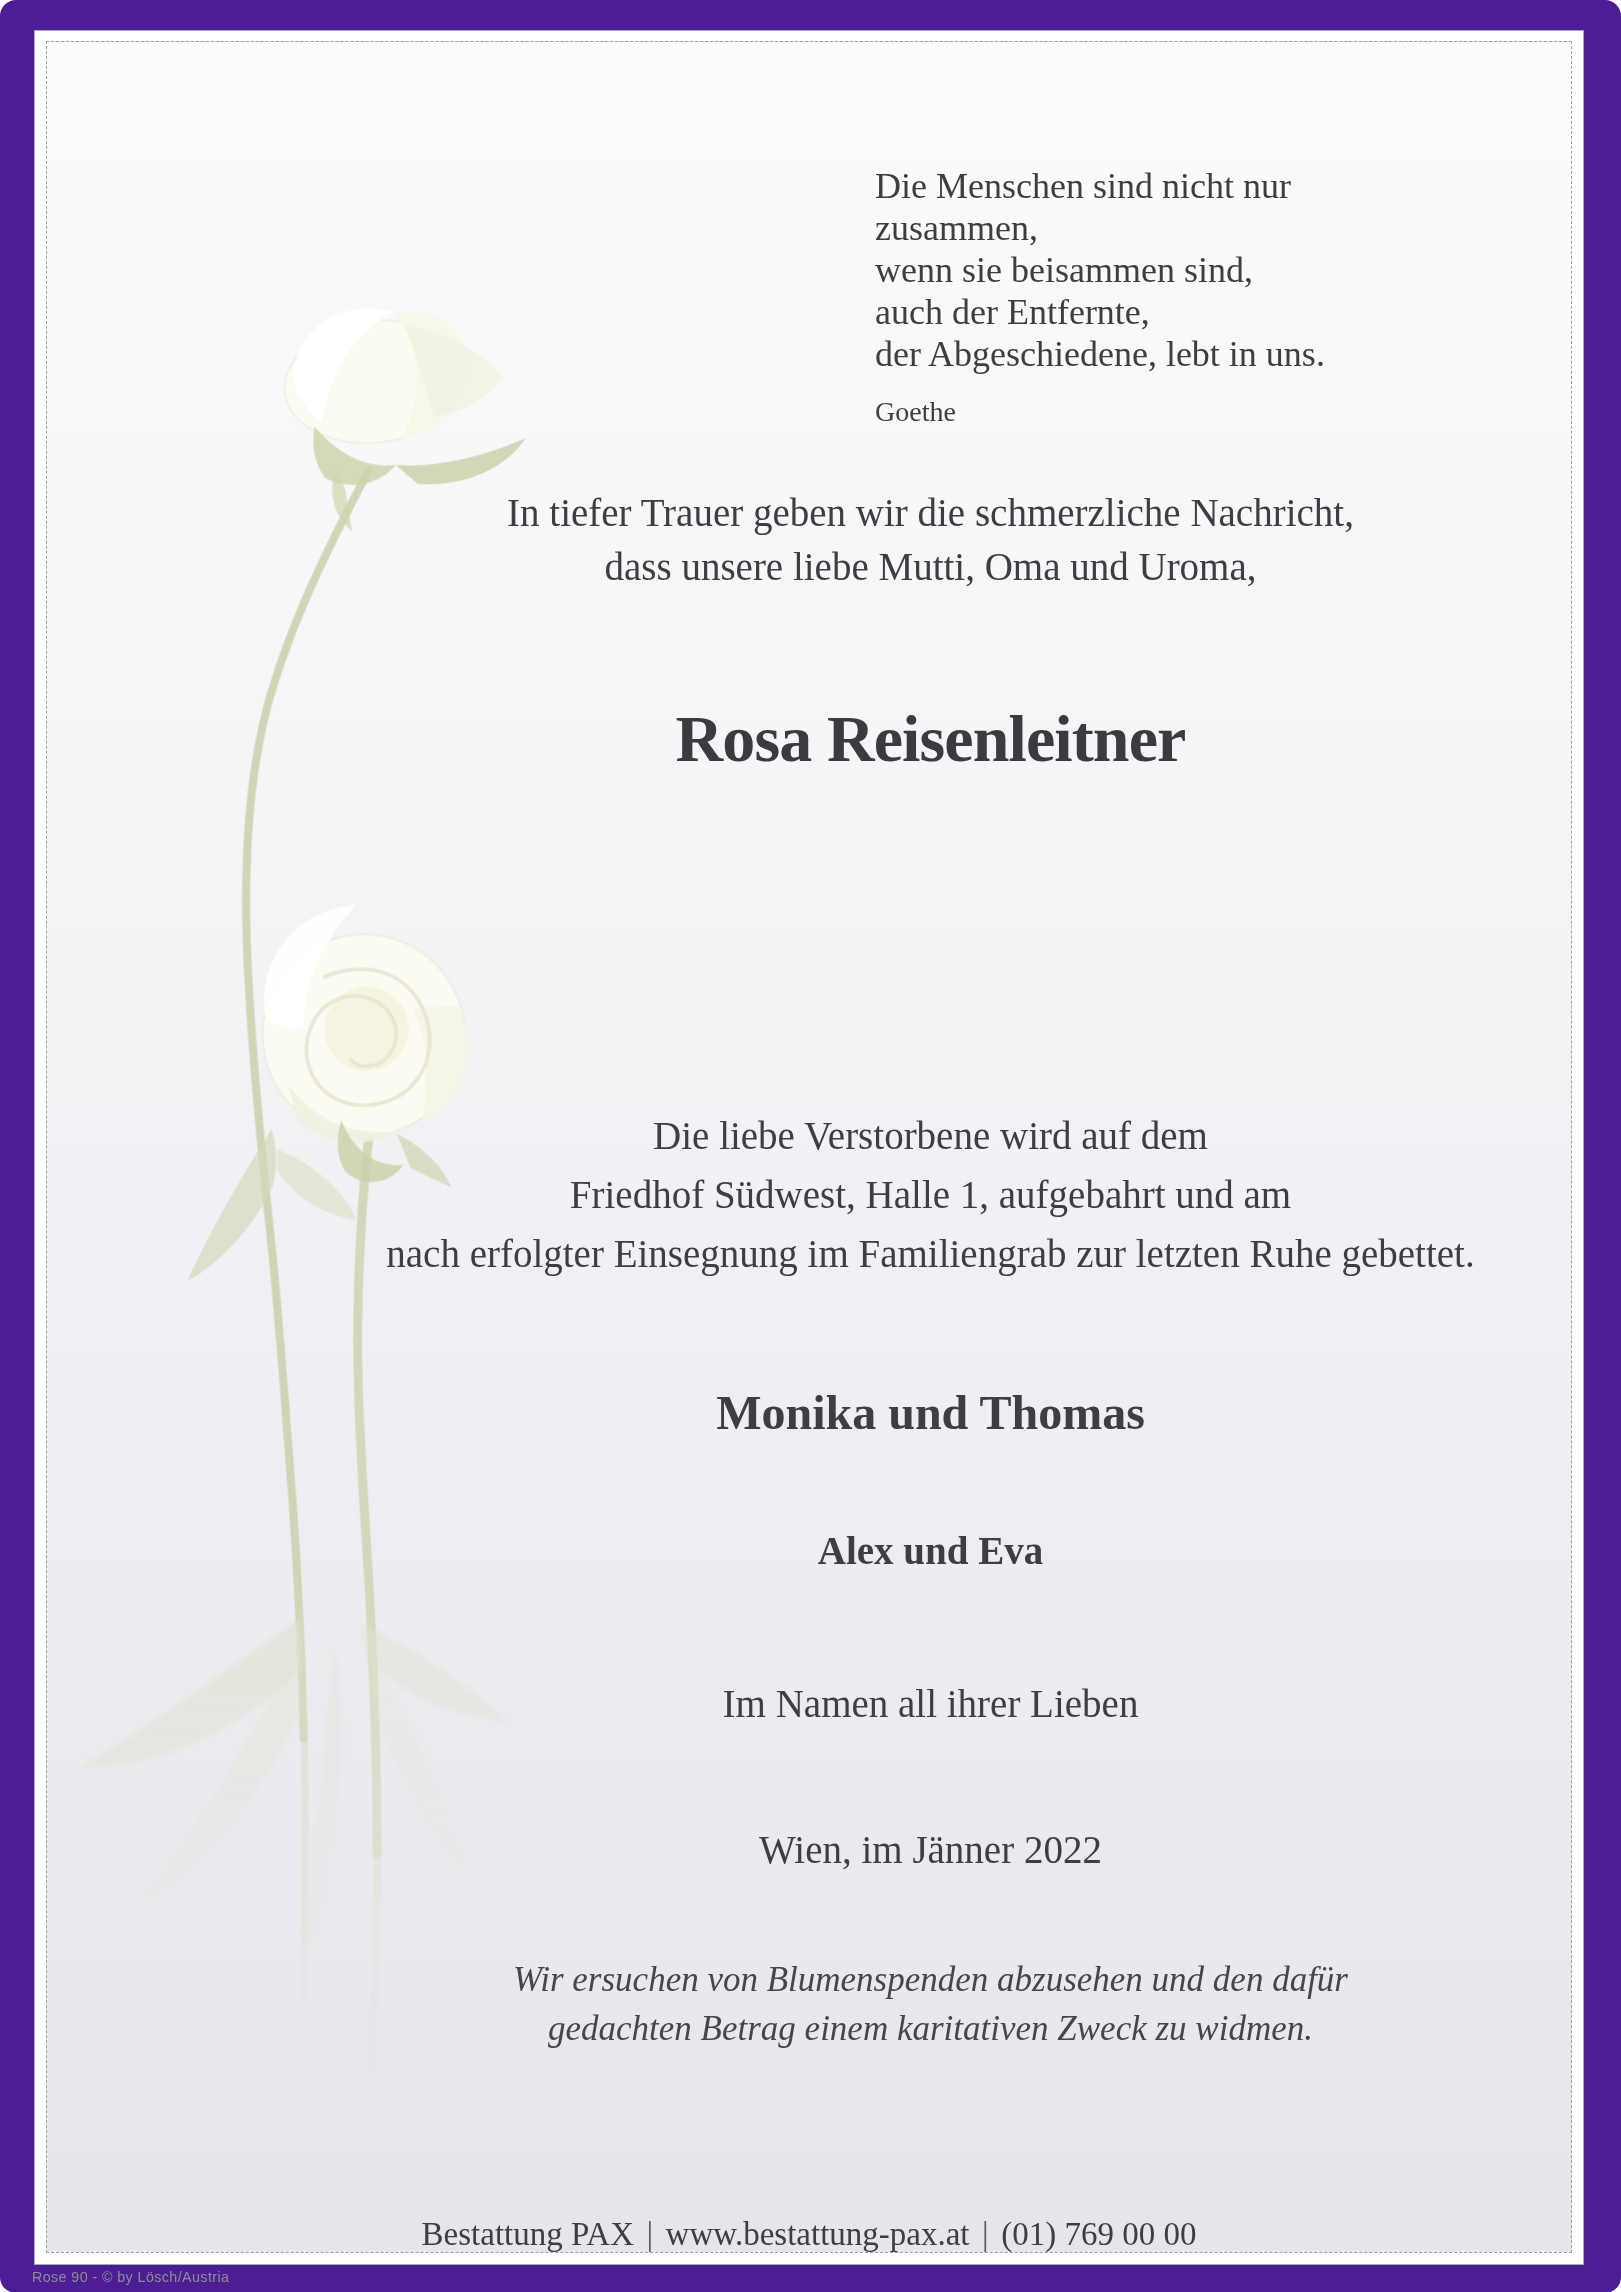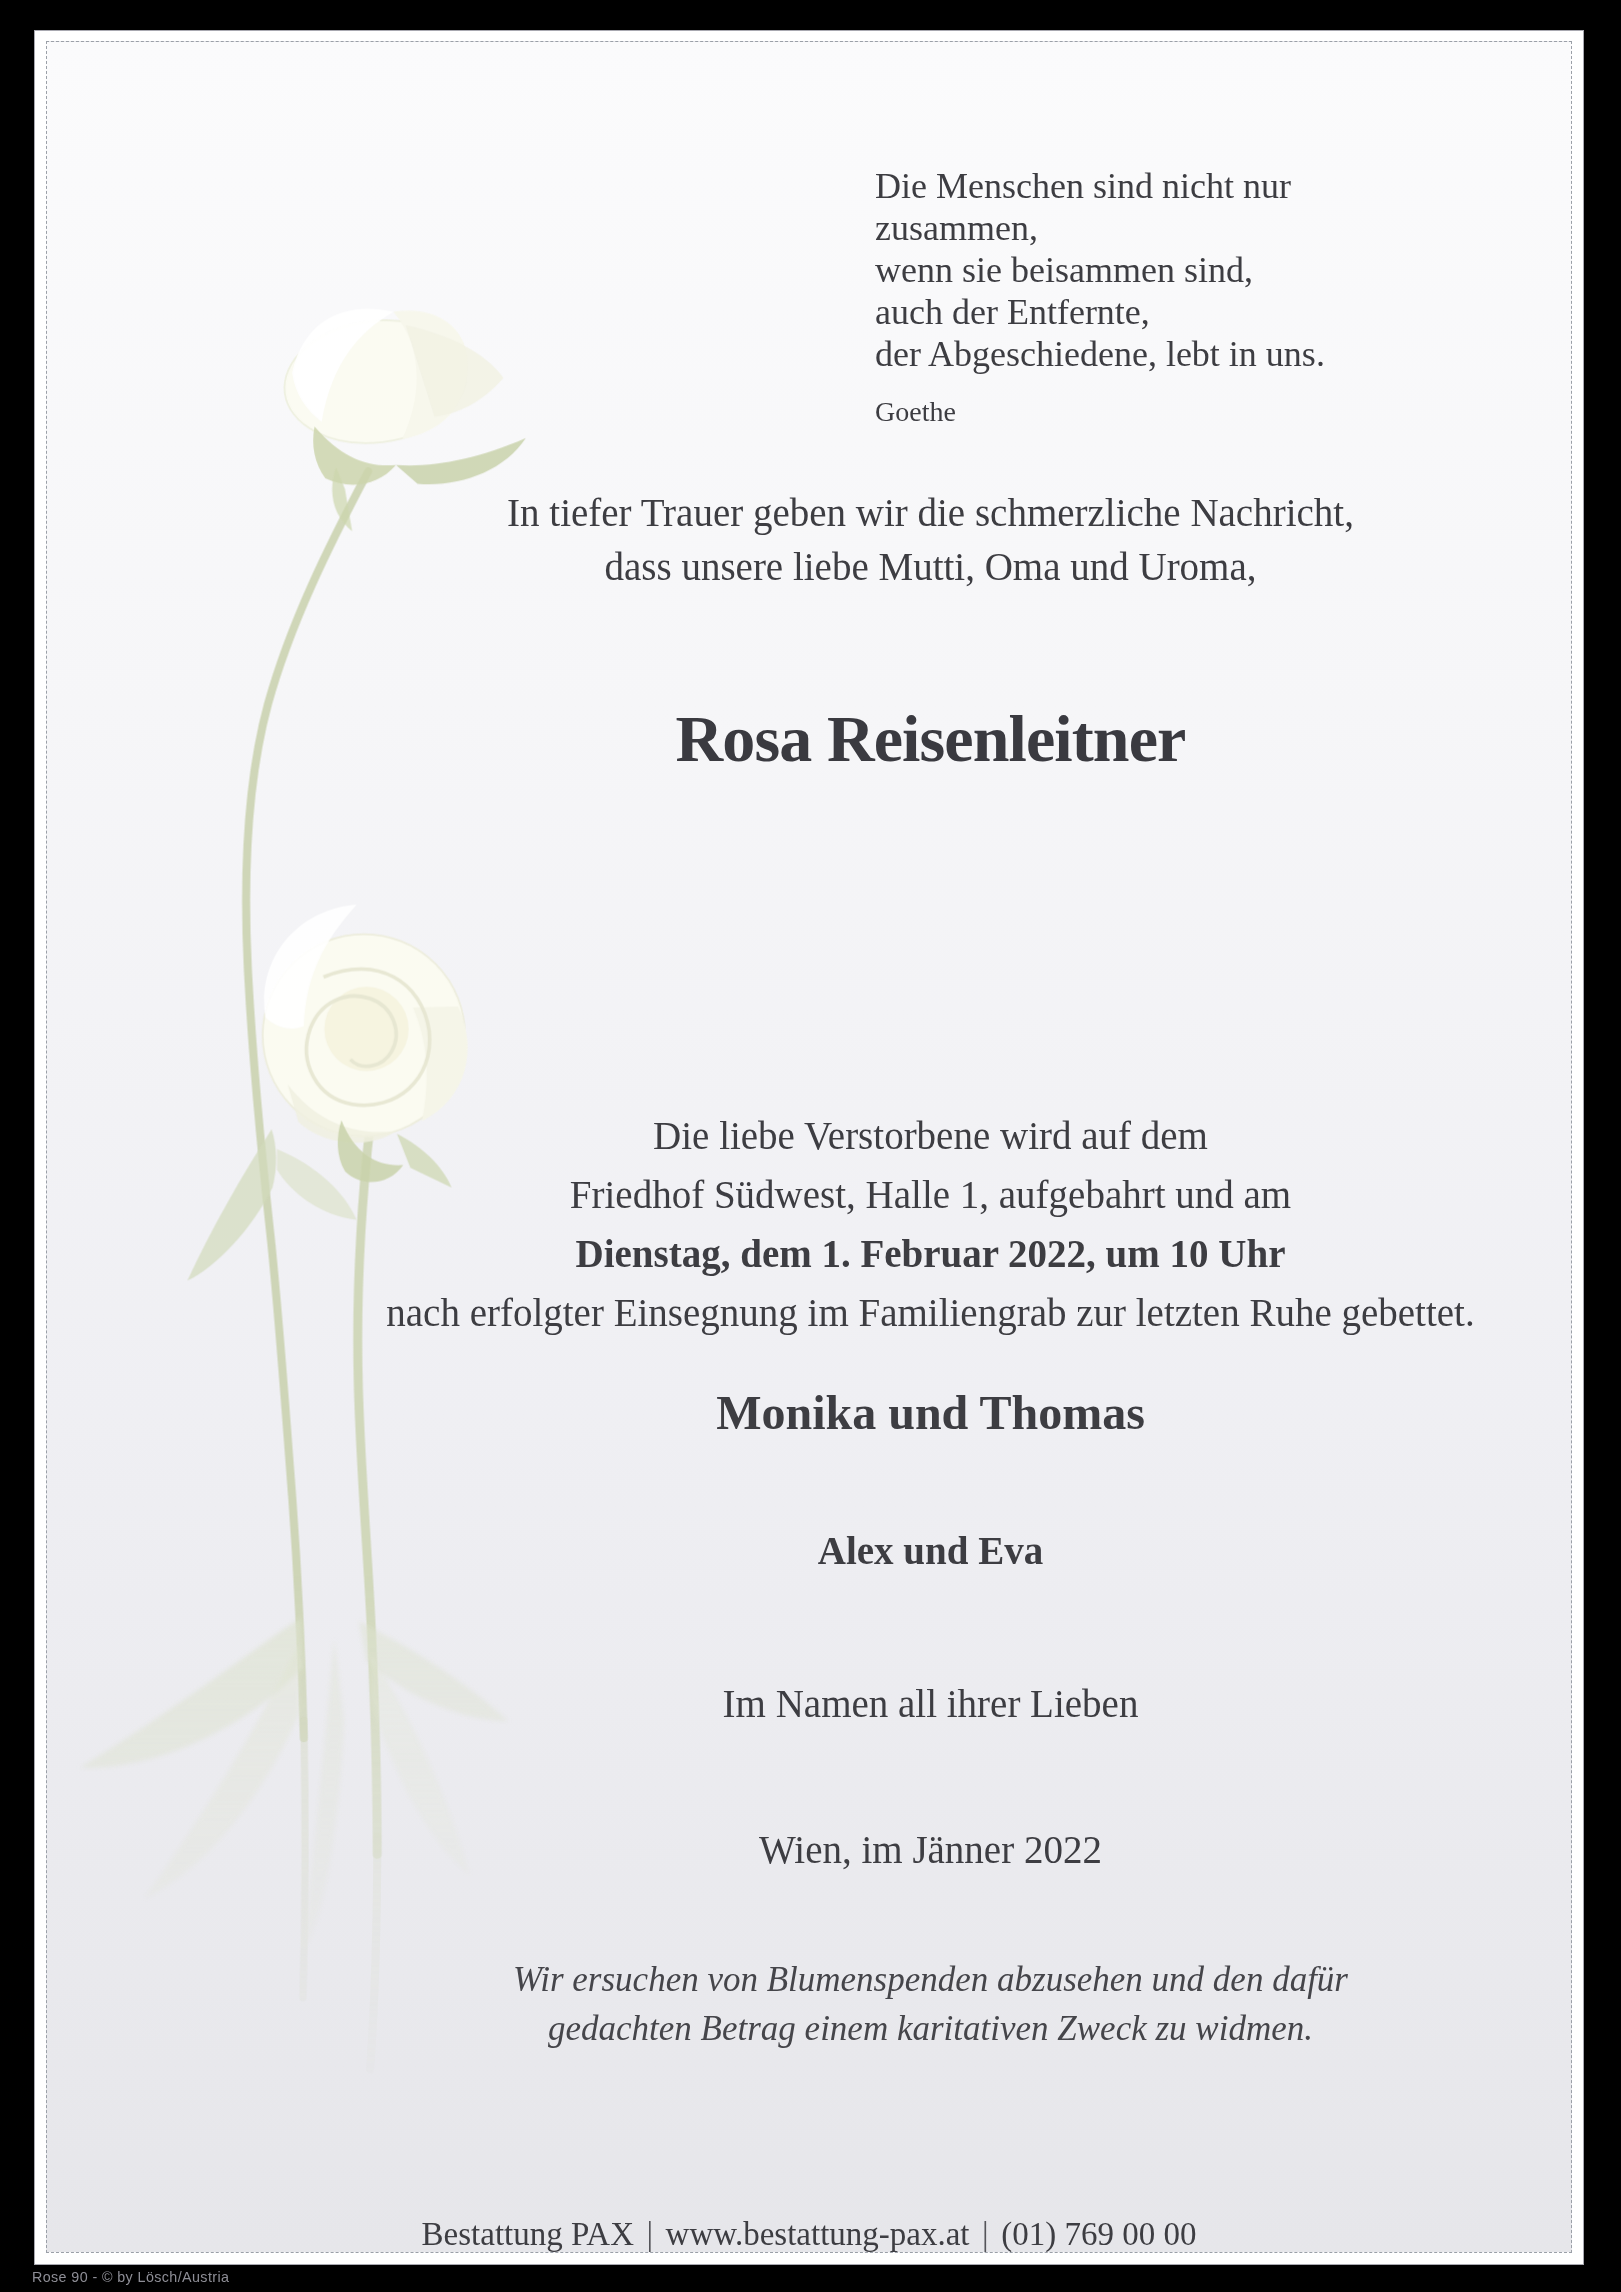--- a/index.html
+++ b/index.html
@@ -7,21 +7,22 @@
     padding: 0;
     width: 1621px;
     height: 2293px;
     overflow: hidden;
     font-family: "Liberation Serif", "DejaVu Serif", serif;
   }
   .page {
     position: relative;
     width: 1621px;
     height: 2293px;
-    background: #000000;
+    background: #4c1d95;
+    border-radius: 16px;
   }
   .card {
     position: absolute;
     left: 34px;
     top: 29.6px;
     width: 1548px;
     height: 2233px;
     background: #ffffff;
     border: 1.8px solid #a8a8b0;
   }
@@ -175,21 +176,20 @@
       <div>In tiefer Trauer geben wir die schmerzliche Nachricht,</div>
       <div>dass unsere liebe Mutti, Oma und Uroma,</div>
     </div>
 
     <div class="txt col name">Rosa Reisenleitner</div>
 
 
     <div class="txt col funeral">
       <div>Die liebe Verstorbene wird auf dem</div>
       <div>Friedhof Südwest, Halle 1, aufgebahrt und am</div>
-      <div class="bold-line">Dienstag, dem 1. Februar 2022, um 10 Uhr</div>
       <div>nach erfolgter Einsegnung im Familiengrab zur letzten Ruhe gebettet.</div>
     </div>
 
     <div class="txt col family1">Monika und Thomas</div>
     <div class="txt col family2">Alex und Eva</div>
     <div class="txt col closing">Im Namen all ihrer Lieben</div>
 
     <div class="txt col place">Wien, im Jänner 2022</div>
 
     <div class="txt col donation">

